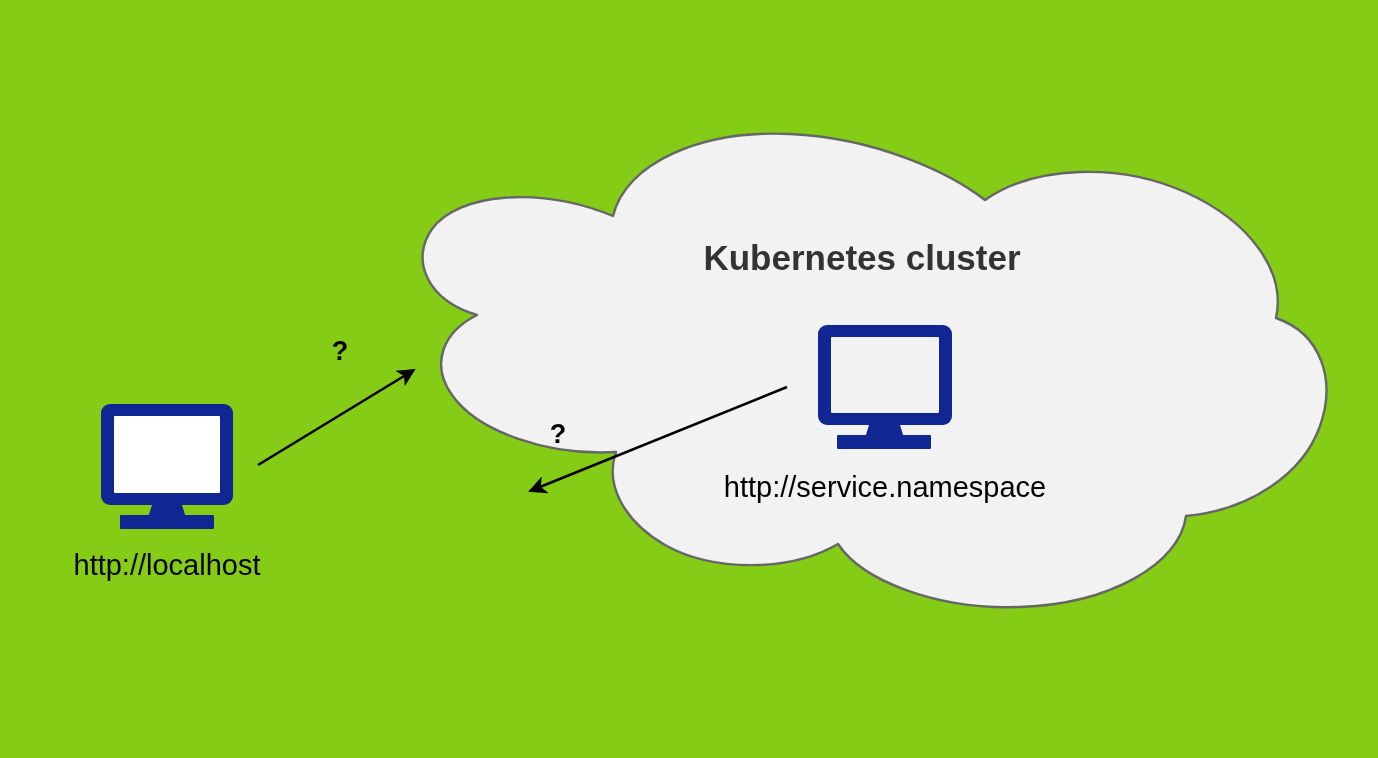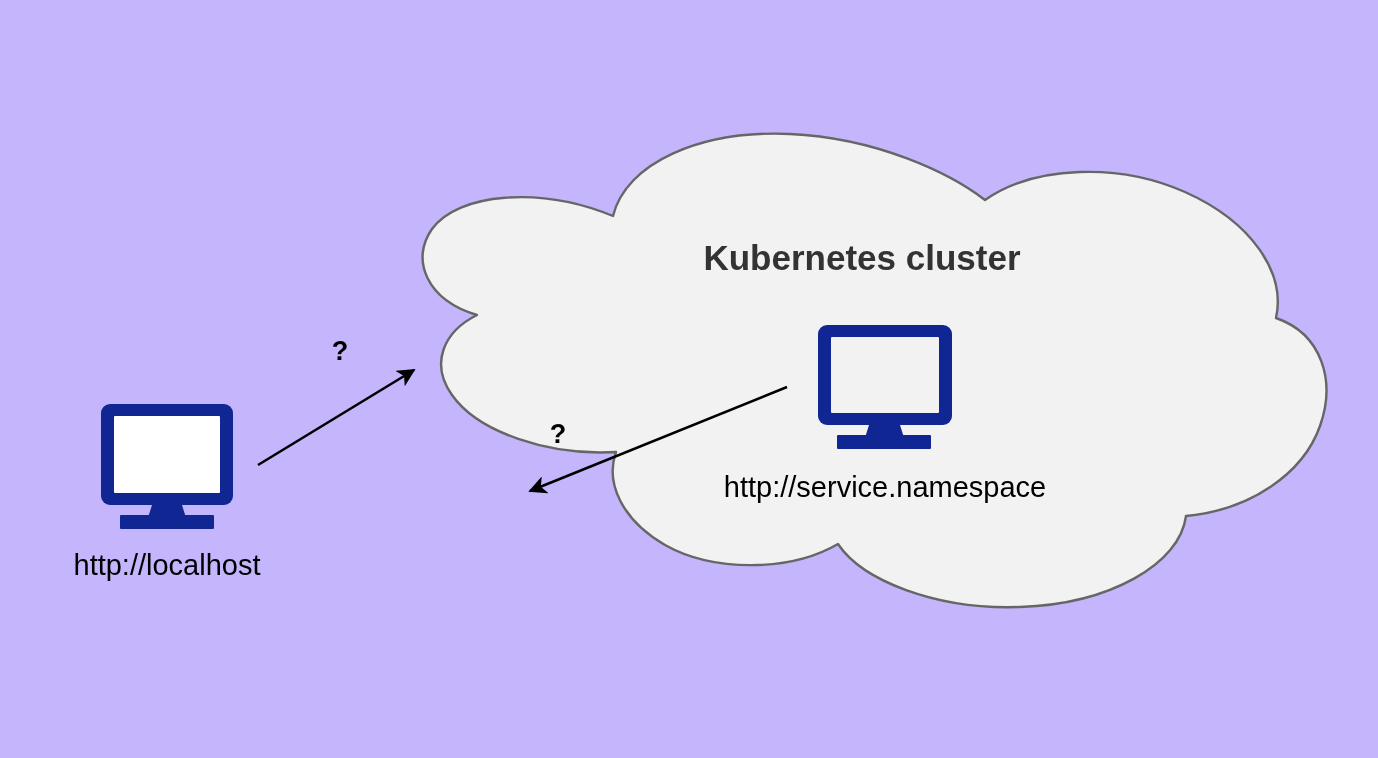--- a/index.html
+++ b/index.html
@@ -8,21 +8,21 @@
     padding: 0;
     background: #ffffff;
   }
   body {
     font-family: "Liberation Sans", sans-serif;
   }
   #canvas {
     position: relative;
     width: 1378px;
     height: 758px;
-    background: #c4b5fd;
+    background: #84cc16;
     overflow: hidden;
   }
   #scene {
     position: absolute;
     inset: 0;
     width: 1378px;
     height: 758px;
     display: block;
   }
   .cloud-title {

